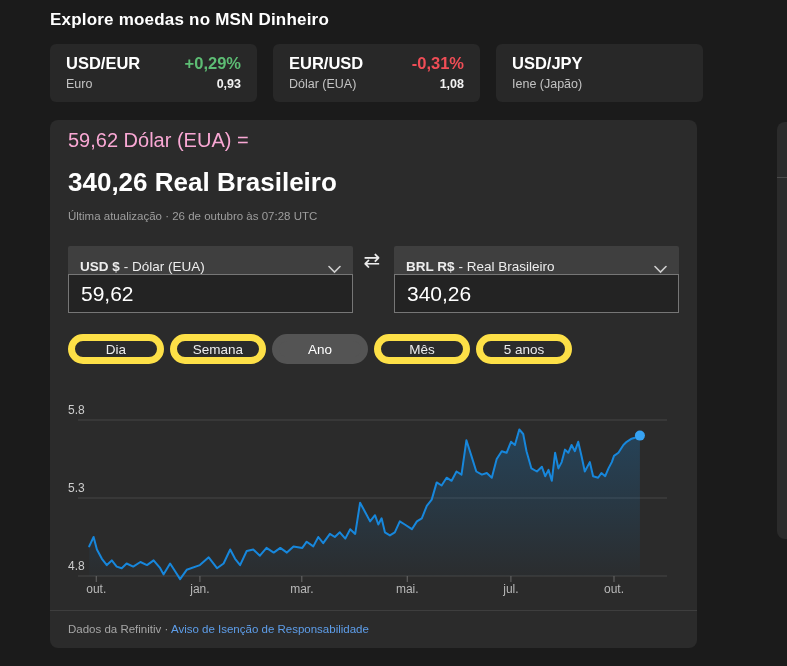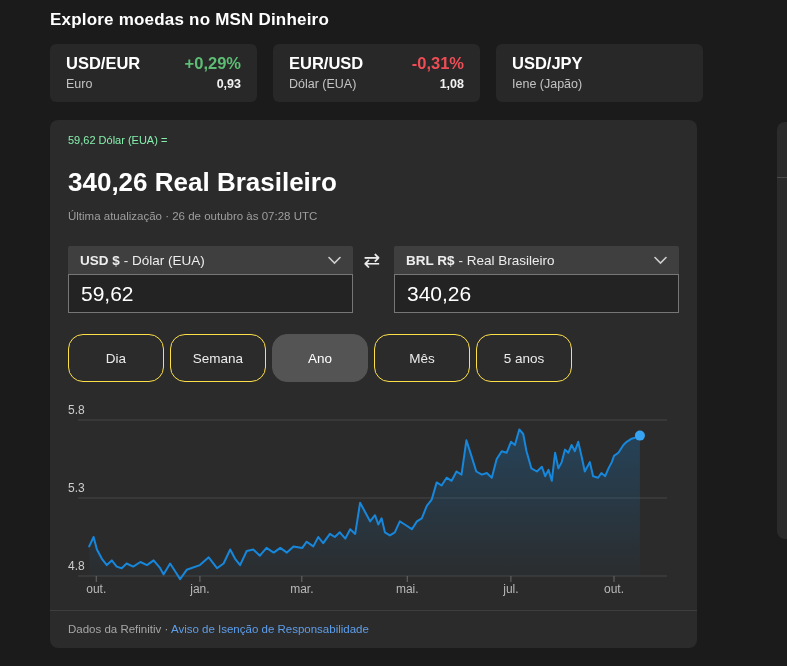--- a/index.html
+++ b/index.html
@@ -16,38 +16,38 @@
   .cards{left:50px;top:44px;display:flex;gap:16px}
   .card{width:207px;height:58px;background:#282828;border-radius:6px;
         padding:8px 16px;box-sizing:border-box;flex:none;cursor:pointer}
   .card .r1{display:flex;justify-content:space-between;align-items:baseline;
             font-size:16.5px;font-weight:600;color:#fff;line-height:23px;white-space:nowrap;overflow:hidden}
   .card .r2{display:flex;justify-content:space-between;align-items:baseline;
             font-size:12.5px;color:#c3c3c3;line-height:19px;white-space:nowrap;overflow:hidden}
   .card .val{color:#f2f2f2;font-weight:600}
   
   .panel{left:50px;top:120px;width:647px;height:528px;background:#2b2b2b;border-radius:8px}
-  .sub{left:18px;top:10px;font-size:11px;color:#86efac;line-height:20px}
+  .sub{left:18px;top:10px;font-size:20px;color:#f9a8d4;line-height:20px}
   .big{left:18px;top:46px;font-size:26px;font-weight:600;color:#fff;line-height:32px}
   .upd{left:18px;top:89px;font-size:11.5px;color:#9e9e9e;line-height:14px}
-  .sel{top:126px;width:285px;height:28px;background:#3f3f3f;display:flex;align-items:center;
+  .sel{top:126px;width:285px;height:28px;background:#3f3f3f;display:flex;align-items:flex-end;
        padding:0 12px;box-sizing:border-box;font-size:13.5px;color:#ededed;cursor:pointer;border-radius:2px 2px 0 0}
   .sel .code{font-weight:700;margin-right:4px}
   .sel .chev{margin-left:auto;display:flex}
   .amt{top:154px;width:285px;height:39px;background:#232323;border:1px solid #767676;
        color:#fff;font-size:21px;font-weight:400;padding:0 12px;box-sizing:border-box;
        font-family:"Liberation Sans",sans-serif;border-radius:0}
   .sel.from,.amt.from{left:18px}
   .sel.to,.amt.to{left:344px}
   .swap{left:302px;top:122px;width:40px;height:36px;background:none;border:none;color:#ececec;
         font-size:20px;line-height:36px;text-align:center;cursor:pointer;padding:0;
         font-family:"DejaVu Sans",sans-serif}
   
   .pills{left:18px;top:214px;display:flex;gap:6px}
-  .pill{width:96px;height:48px;border-radius:15px;border:1px solid #fde047;background:transparent;
+  .pill{width:96px;height:30px;border-radius:15px;border:7px solid #fde047;background:transparent;
         color:#ececec;font-size:13.5px;font-family:"Liberation Sans",sans-serif;cursor:pointer;padding:0}
   .pill.selected{background:#545454;border-color:#545454;color:#fff;font-weight:400}
   
   .chart{left:0;top:270px}
   svg text{font-family:"Liberation Sans",sans-serif}
   
   .panel-divider{left:0;top:490px;width:647px;height:1px;background:#3e3e3e}
   .footer{left:18px;top:502px;font-size:11.5px;color:#a6a6a6;line-height:15px}
   .footer a{text-decoration:none;cursor:pointer}
   

